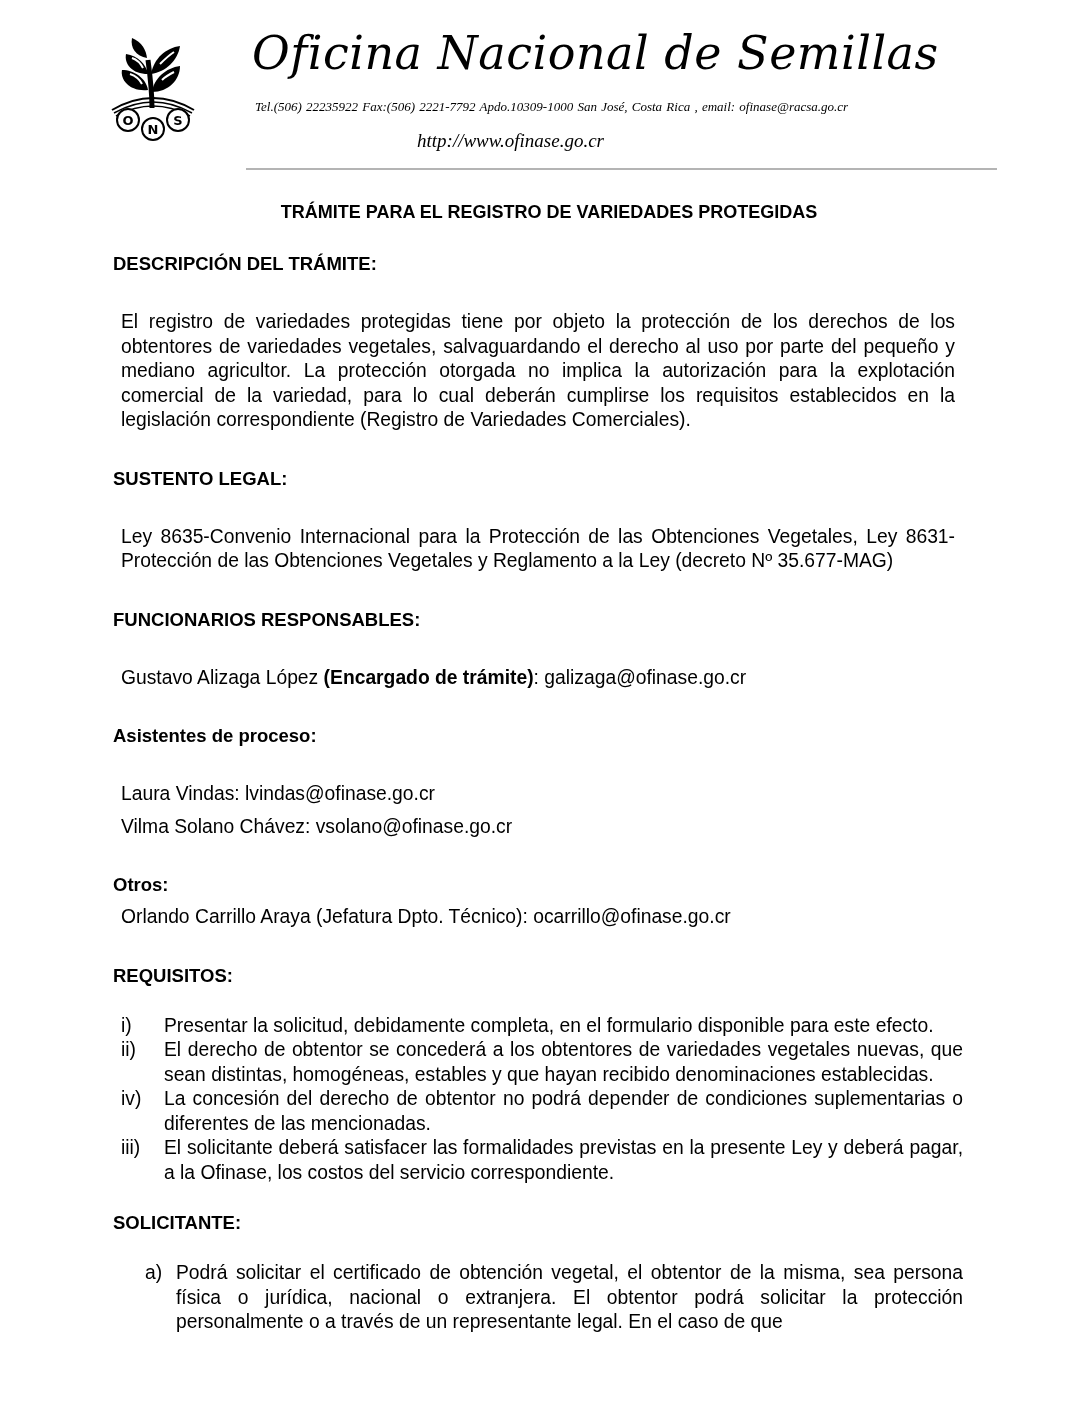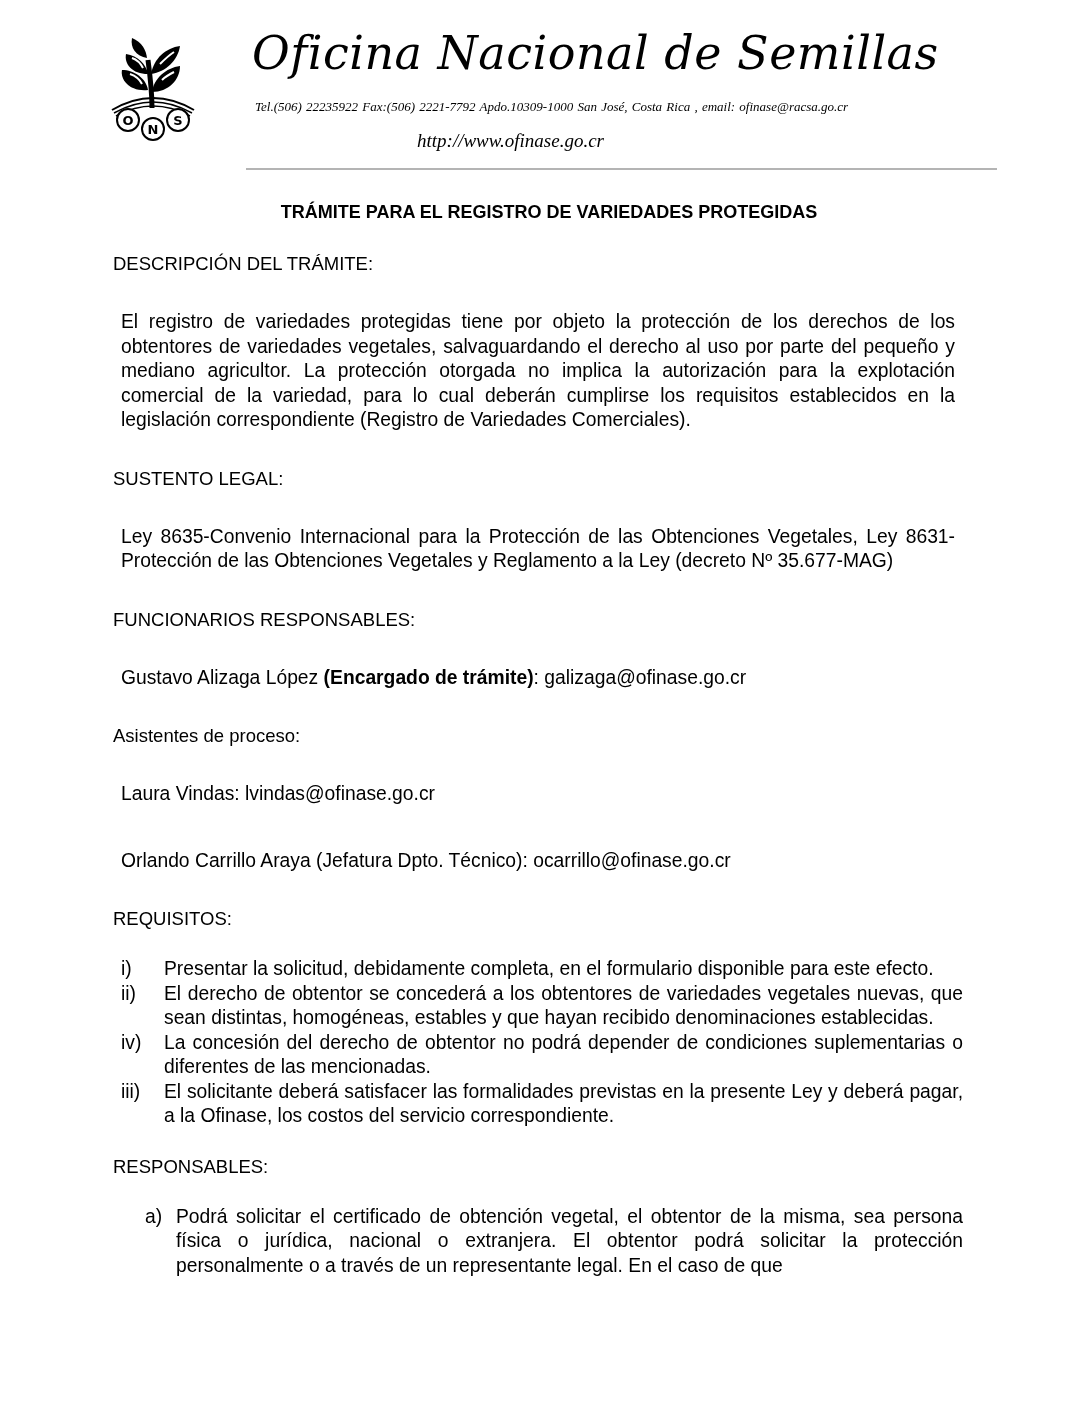--- a/index.html
+++ b/index.html
@@ -25,21 +25,21 @@
     }
     .header-rule {
       position: absolute; left: 246px; top: 168px; width: 751px; height: 2px;
       background: #b4b4b4;
     }
     .content {
       position: absolute; left: 113px; top: 200px; width: 850px;
       font-size: 19.3px; line-height: 24.5px;
     }
     .doc-title { text-align: center; font-weight: bold; font-size: 18px; margin: 0 0 0 0; height: 28px; padding-left: 22px; }
-    h2 { font-size: 18.5px; font-weight: normal; margin: 0; line-height: 24px; }
+    h2 { font-size: 18.5px; font-weight: bold; margin: 0; line-height: 24px; }
     p { margin: 8px; text-align: justify; }
     .gap-s { height: 24px; }
     .gap-l { height: 26px; }
     .b { font-weight: bold; }
     ol.req { list-style: none; margin: 0; padding: 0; }
     ol.req li { position: relative; padding-left: 51px; text-align: justify; }
     ol.req li .num { position: absolute; left: 8px; top: 0; }
     ol.sol { list-style: none; margin: 0; padding: 0; }
     ol.sol li { position: relative; padding-left: 63px; text-align: justify; }
     ol.sol li .num { position: absolute; left: 32px; top: 0; }
@@ -101,37 +101,39 @@
   <div class="gap-l"></div>
 
   <section>
     <h2>FUNCIONARIOS RESPONSABLES:</h2>
     <div class="gap-l"></div>
     <p><span>Gustavo Alizaga López </span><span class="b">(Encargado de trámite)</span><span>: galizaga@ofinase.go.cr</span></p>
     <div class="gap-l"></div>
     <h2>Asistentes de proceso:</h2>
     <div class="gap-l"></div>
     <p>Laura Vindas: lvindas@ofinase.go.cr</p>
+    <p>Vilma Solano Chávez: vsolano@ofinase.go.cr</p>
     <div class="gap-l"></div>
+    <h2>Otros:</h2>
     <p>Orlando Carrillo Araya (Jefatura Dpto. Técnico): ocarrillo@ofinase.go.cr</p>
   </section>
   <div class="gap-l"></div>
 
   <section>
     <h2>REQUISITOS:</h2>
     <div class="gap-l"></div>
     <ol class="req">
       <li><span class="num">i)</span><span>Presentar la solicitud, debidamente completa, en el formulario disponible para este efecto.</span></li>
       <li><span class="num">ii)</span><span>El derecho de obtentor se concederá a los obtentores de variedades vegetales nuevas, que sean distintas, homogéneas, estables y que hayan recibido denominaciones establecidas.</span></li>
       <li><span class="num">iv)</span><span>La concesión del derecho de obtentor no podrá depender de condiciones suplementarias o diferentes de las mencionadas.</span></li>
       <li><span class="num">iii)</span><span>El solicitante deberá satisfacer las formalidades previstas en la presente Ley y deberá pagar, a la Ofinase, los costos del servicio correspondiente.</span></li>
     </ol>
   </section>
   <div class="gap-l"></div>
 
   <section>
-    <h2>RESPONSABLES:</h2>
+    <h2>SOLICITANTE:</h2>
     <div class="gap-l"></div>
     <ol class="sol">
       <li><span class="num">a)</span><span>Podrá solicitar el certificado de obtención vegetal, el obtentor de la misma, sea persona física o jurídica, nacional o extranjera. El obtentor podrá solicitar la protección personalmente o a través de un representante legal. En el caso de que</span></li>
     </ol>
   </section>
 </div>
 
 </body></html>

